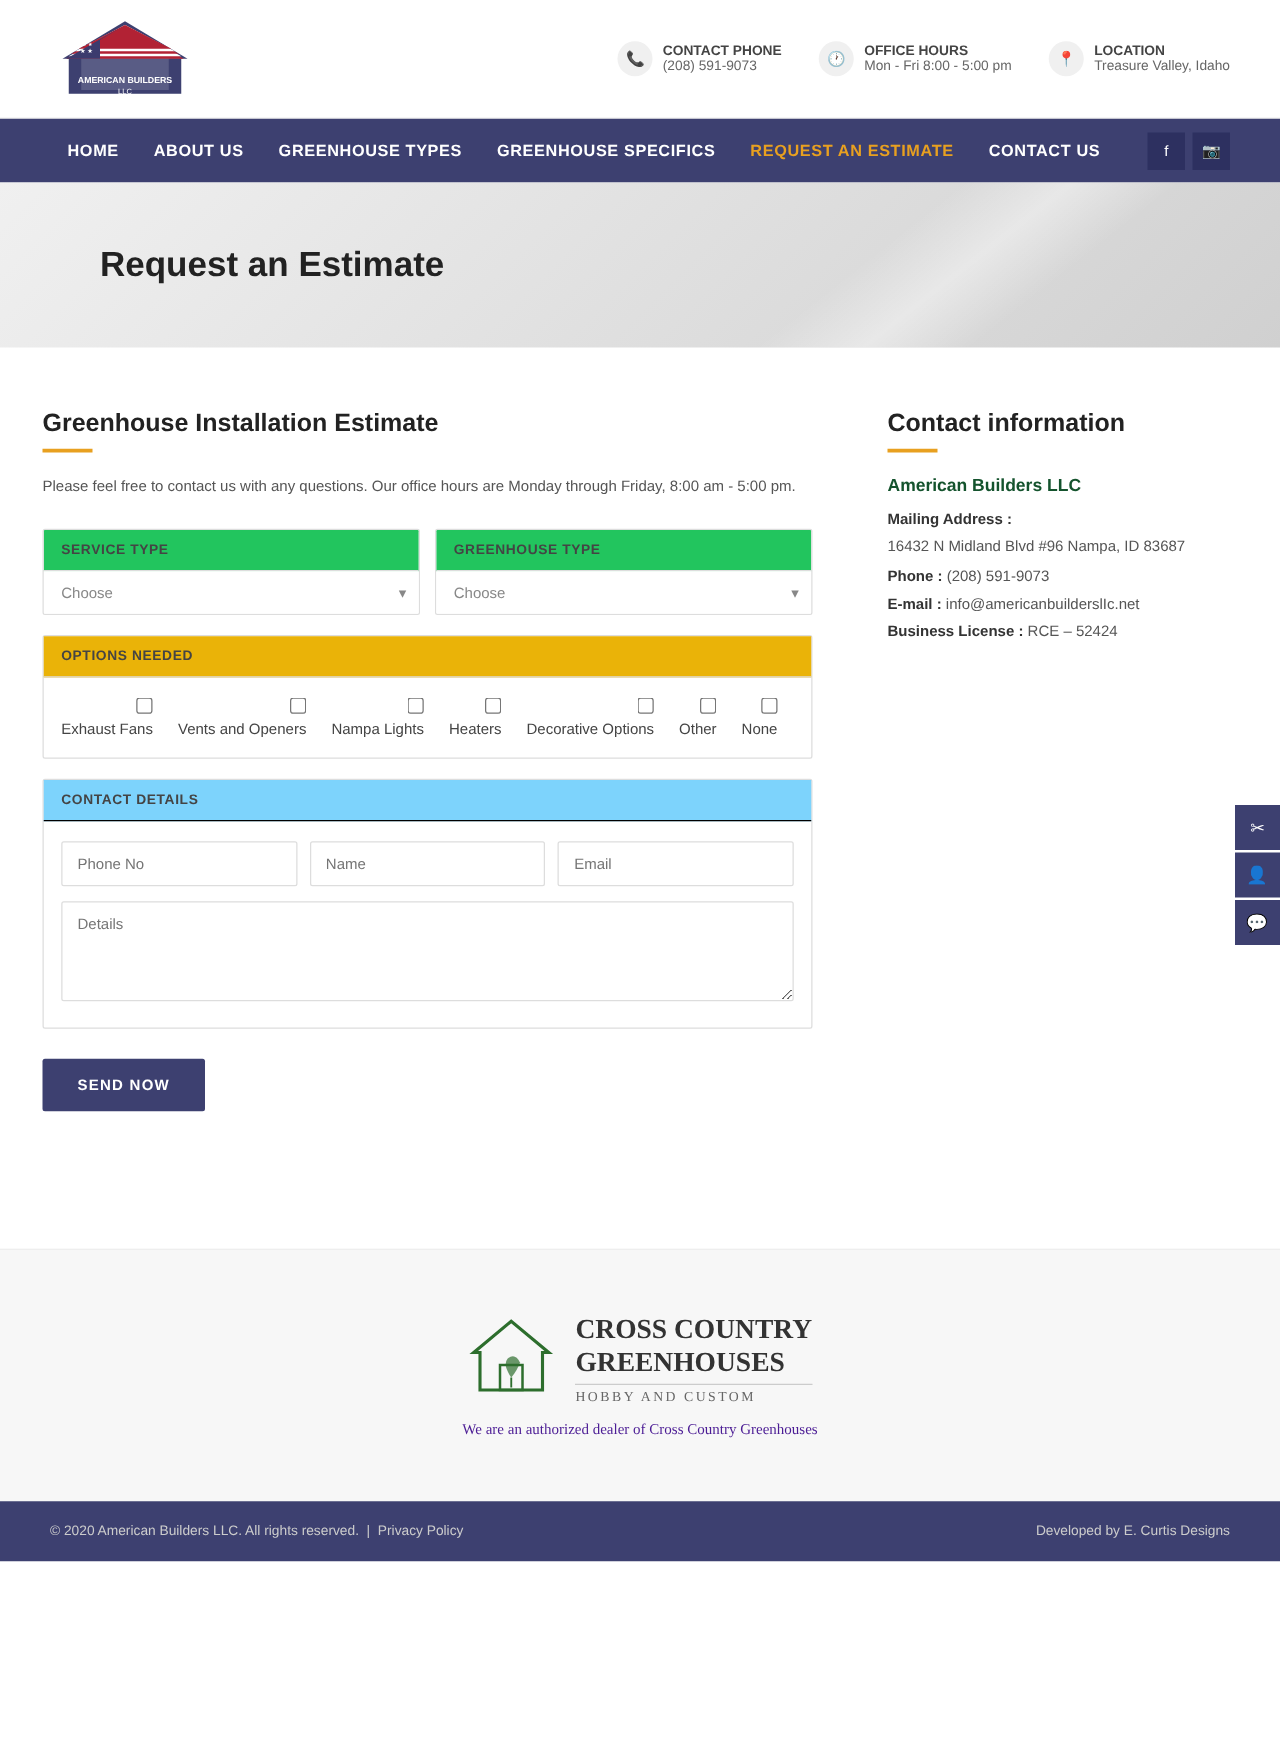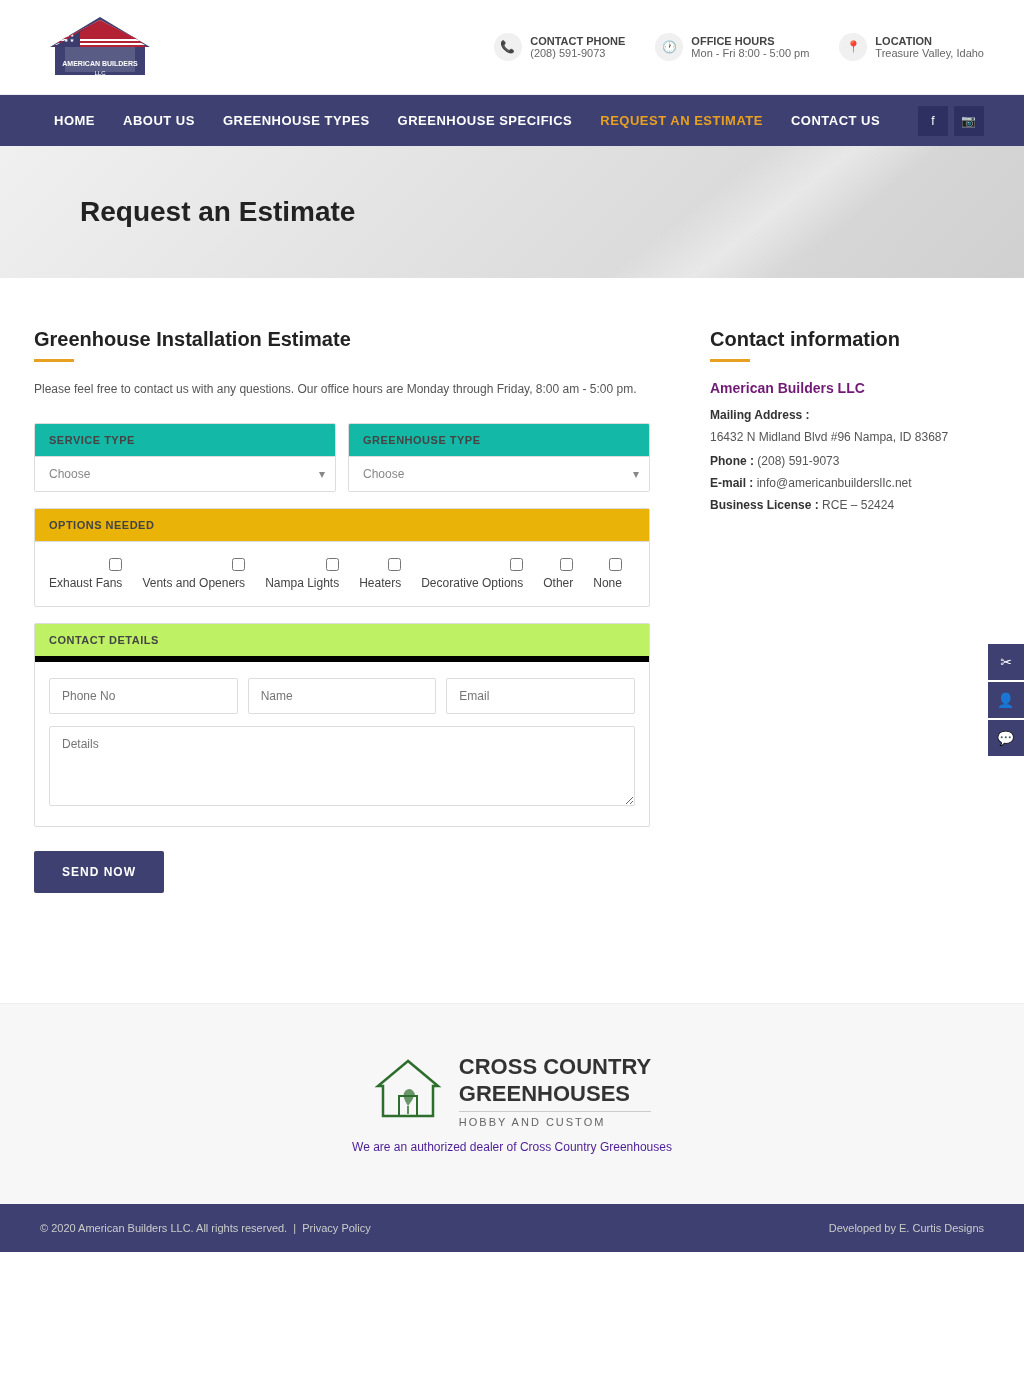--- a/index.html
+++ b/index.html
@@ -132,21 +132,21 @@
 
     
     .form-row { display: flex; gap: 12px; margin-bottom: 16px; }
     .form-field-box {
       flex: 1;
       border: 1px solid #ddd;
       border-radius: 2px;
       overflow: hidden;
     }
     .field-label {
-      background: #14b8a6;
+      background: #22c55e;
       padding: 10px 14px;
       font-size: 11px;
       font-weight: 700;
       color: #444;
       text-transform: uppercase;
       letter-spacing: 0.5px;
       border-bottom: 1px solid #ddd;
     }
     .field-select {
       width: 100%;
@@ -195,28 +195,28 @@
     .checkbox-row { display: flex; flex-wrap: wrap; gap: 8px 20px; }
     .checkbox-item { display: flex; align-items: flex-end; gap: 5px; font-size: 12px; color: #444; flex-direction: column; }
     .checkbox-item input[type="checkbox"] { width: 13px; height: 13px; cursor: pointer; }
 
     .contact-section {
       border: 1px solid #ddd;
       border-radius: 2px;
       margin-bottom: 16px;
     }
     .contact-header {
-      background: #bef264;
+      background: #7dd3fc;
       padding: 10px 14px;
       font-size: 11px;
       font-weight: 700;
       color: #444;
       text-transform: uppercase;
       letter-spacing: 0.5px;
-      border-bottom: 6px solid #000000;
+      border-bottom: 1px solid #000000;
     }
     .contact-body { padding: 16px 14px; }
     .contact-fields-row { display: flex; gap: 10px; margin-bottom: 12px; }
     .contact-input {
       flex: 1;
       border: 1px solid #ddd;
       padding: 10px 12px;
       font-size: 12px;
       color: #888;
       border-radius: 2px;
@@ -252,41 +252,42 @@
     
     .contact-info-title {
       font-size: 20px;
       font-weight: 700;
       color: #222;
       margin-bottom: 8px;
     }
     .company-name {
       font-size: 14px;
       font-weight: 700;
-      color: #701a75;
+      color: #14532d;
       margin-bottom: 12px;
     }
     .info-value {
       font-size: 12px;
       color: #555;
       margin-bottom: 10px;
     }
     .info-line {
       font-size: 12px;
       color: #333;
       margin-bottom: 8px;
     }
     .info-line span { color: #555; }
 
     
     .partner-section {
       background: #f7f7f7;
       padding: 50px 40px;
       text-align: center;
       border-top: 1px solid #eee;
+      font-family: Liberation Serif, serif;
     }
     .partner-logo {
       display: inline-flex;
       align-items: center;
       gap: 16px;
       margin-bottom: 12px;
     }
     .partner-icon {
       width: 70px;
       height: 70px;

